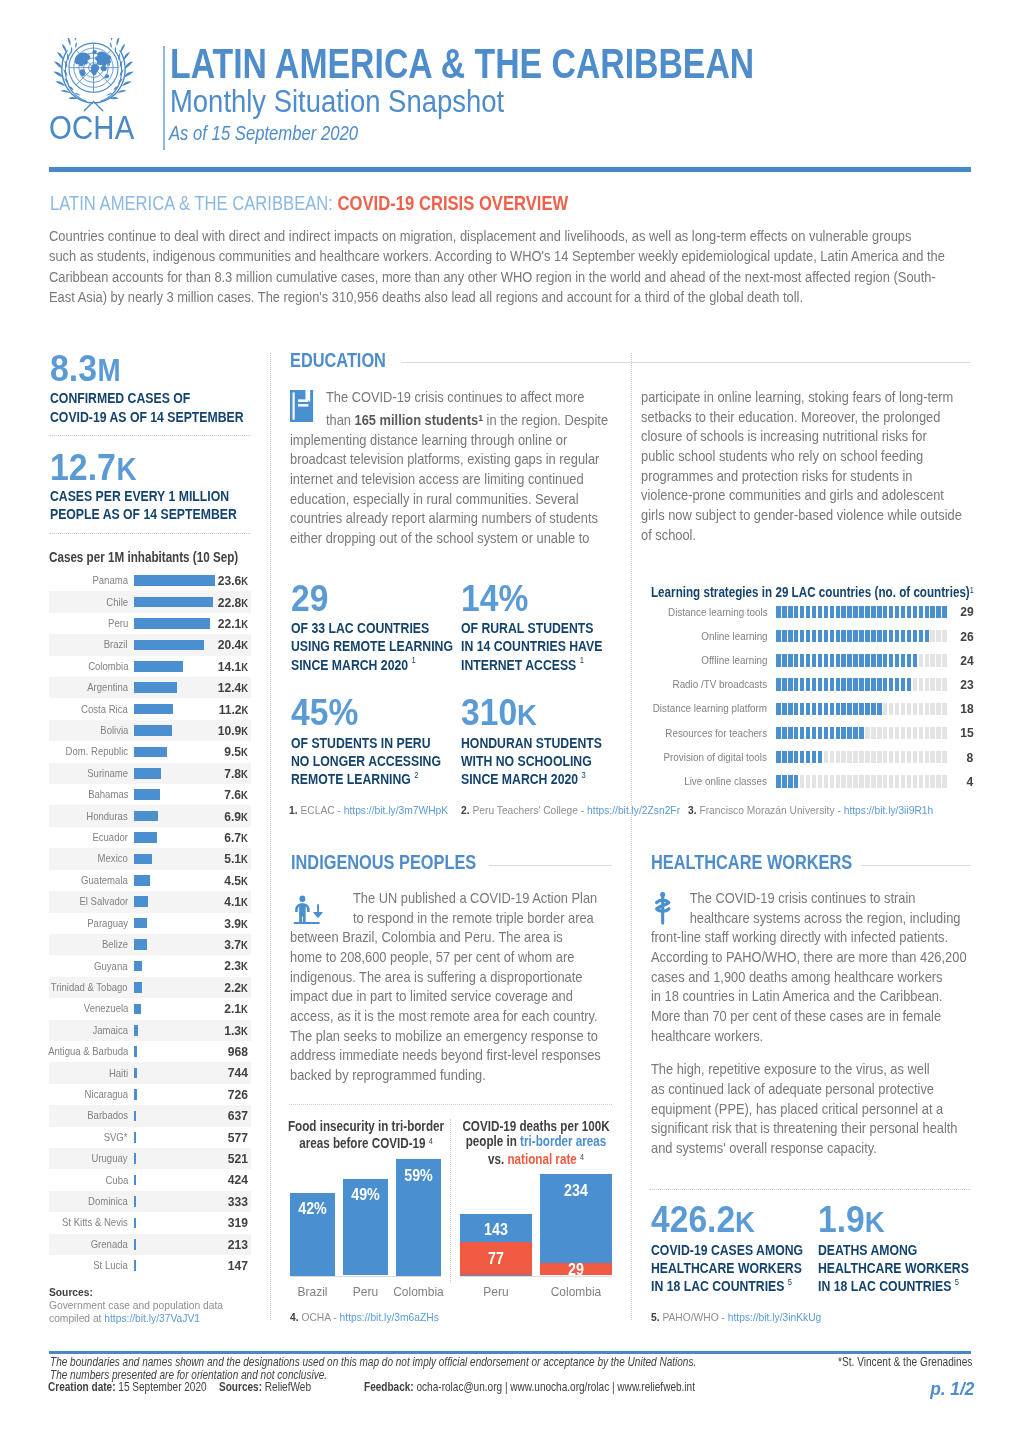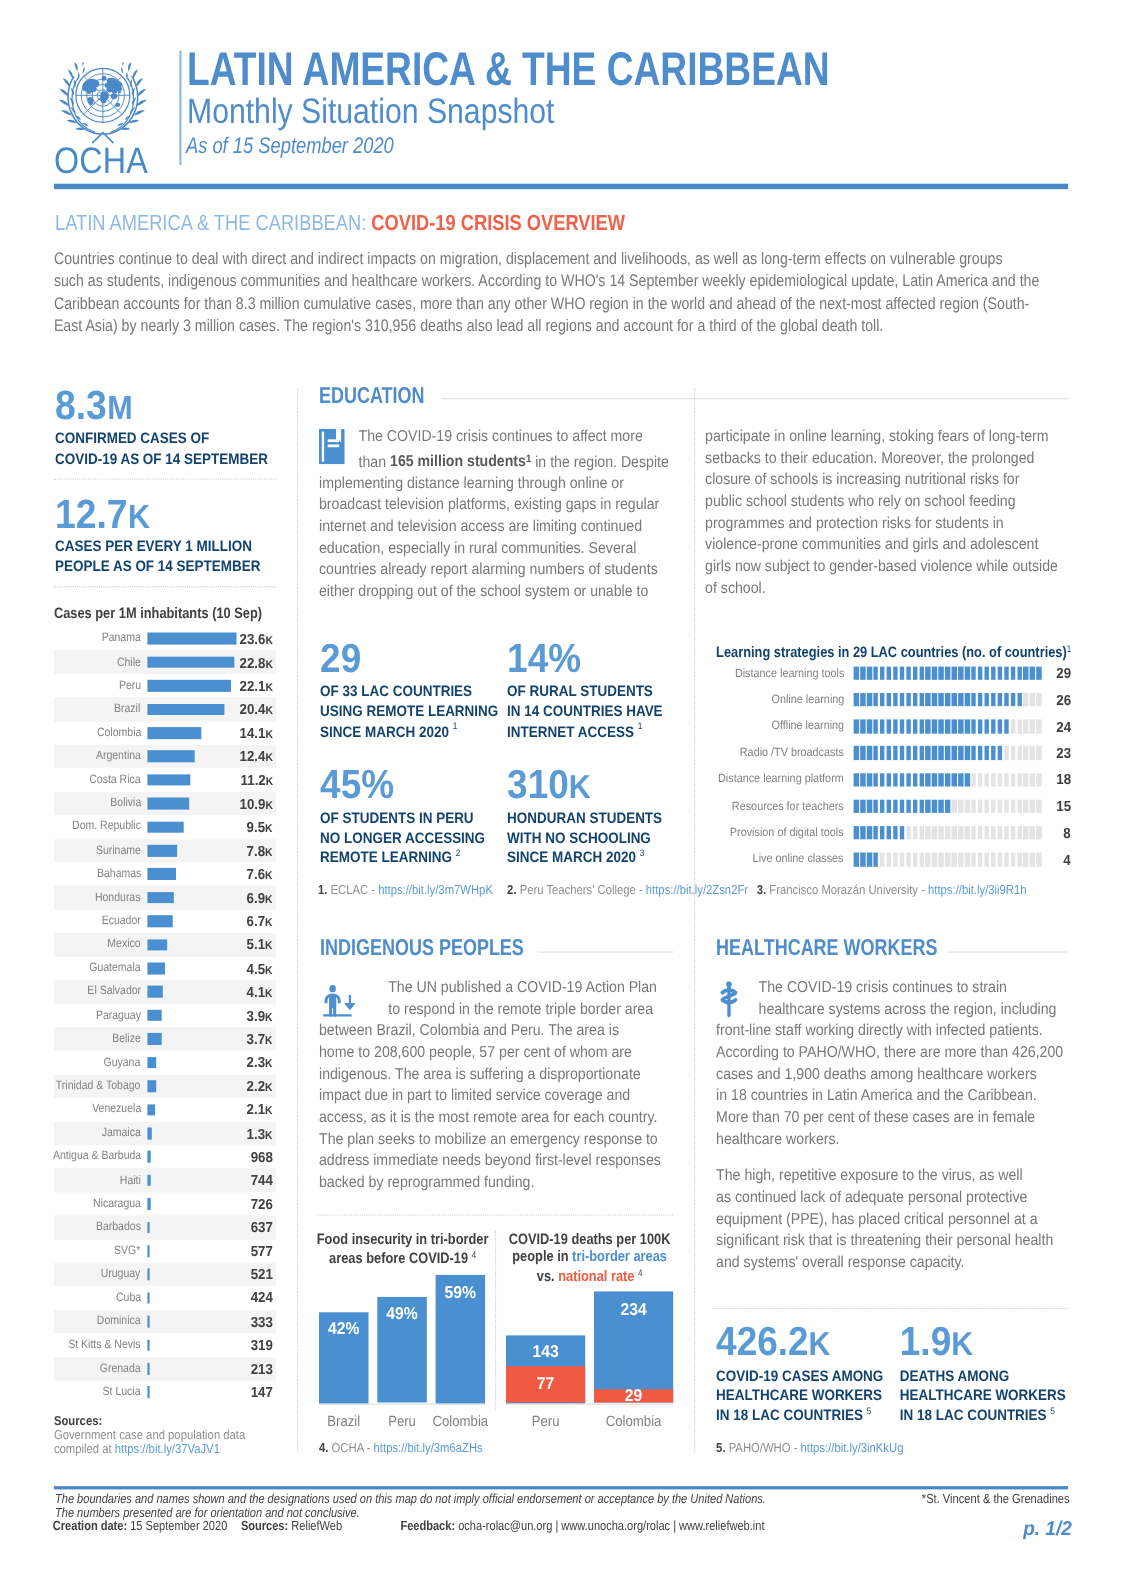--- a/index.html
+++ b/index.html
@@ -7,21 +7,21 @@
   body {
     width:1020px; height:1442px; overflow:hidden;
     font-family:"Liberation Sans", sans-serif;
     background:#ffffff; color:#58595b;
   }
   .page { position:relative; width:1020px; height:1442px; }
   .abs { position:absolute; }
   .cx  { transform-origin:left top; }
 
   
-  #header-logo { left:48px; top:48px; width:110px; height:114px; }
+  #header-logo { left:48px; top:29px; width:110px; height:114px; }
   #header-divider { left:163px; top:46px; width:2px; height:104px; background:#8fb9e2; }
   #header-title {
     left:170.2px; top:49.2px; font-size:42.9px; font-weight:bold; color:#4e8ccb;
     white-space:nowrap; line-height:29.5px; transform:scaleX(0.7875);
   }
   #header-subtitle {
     left:169.8px; top:90.1px; font-size:32.1px; color:#4e8ccb; line-height:22.1px;
     white-space:nowrap; font-weight:400; transform:scaleX(0.8554);
   }
   #header-date {

